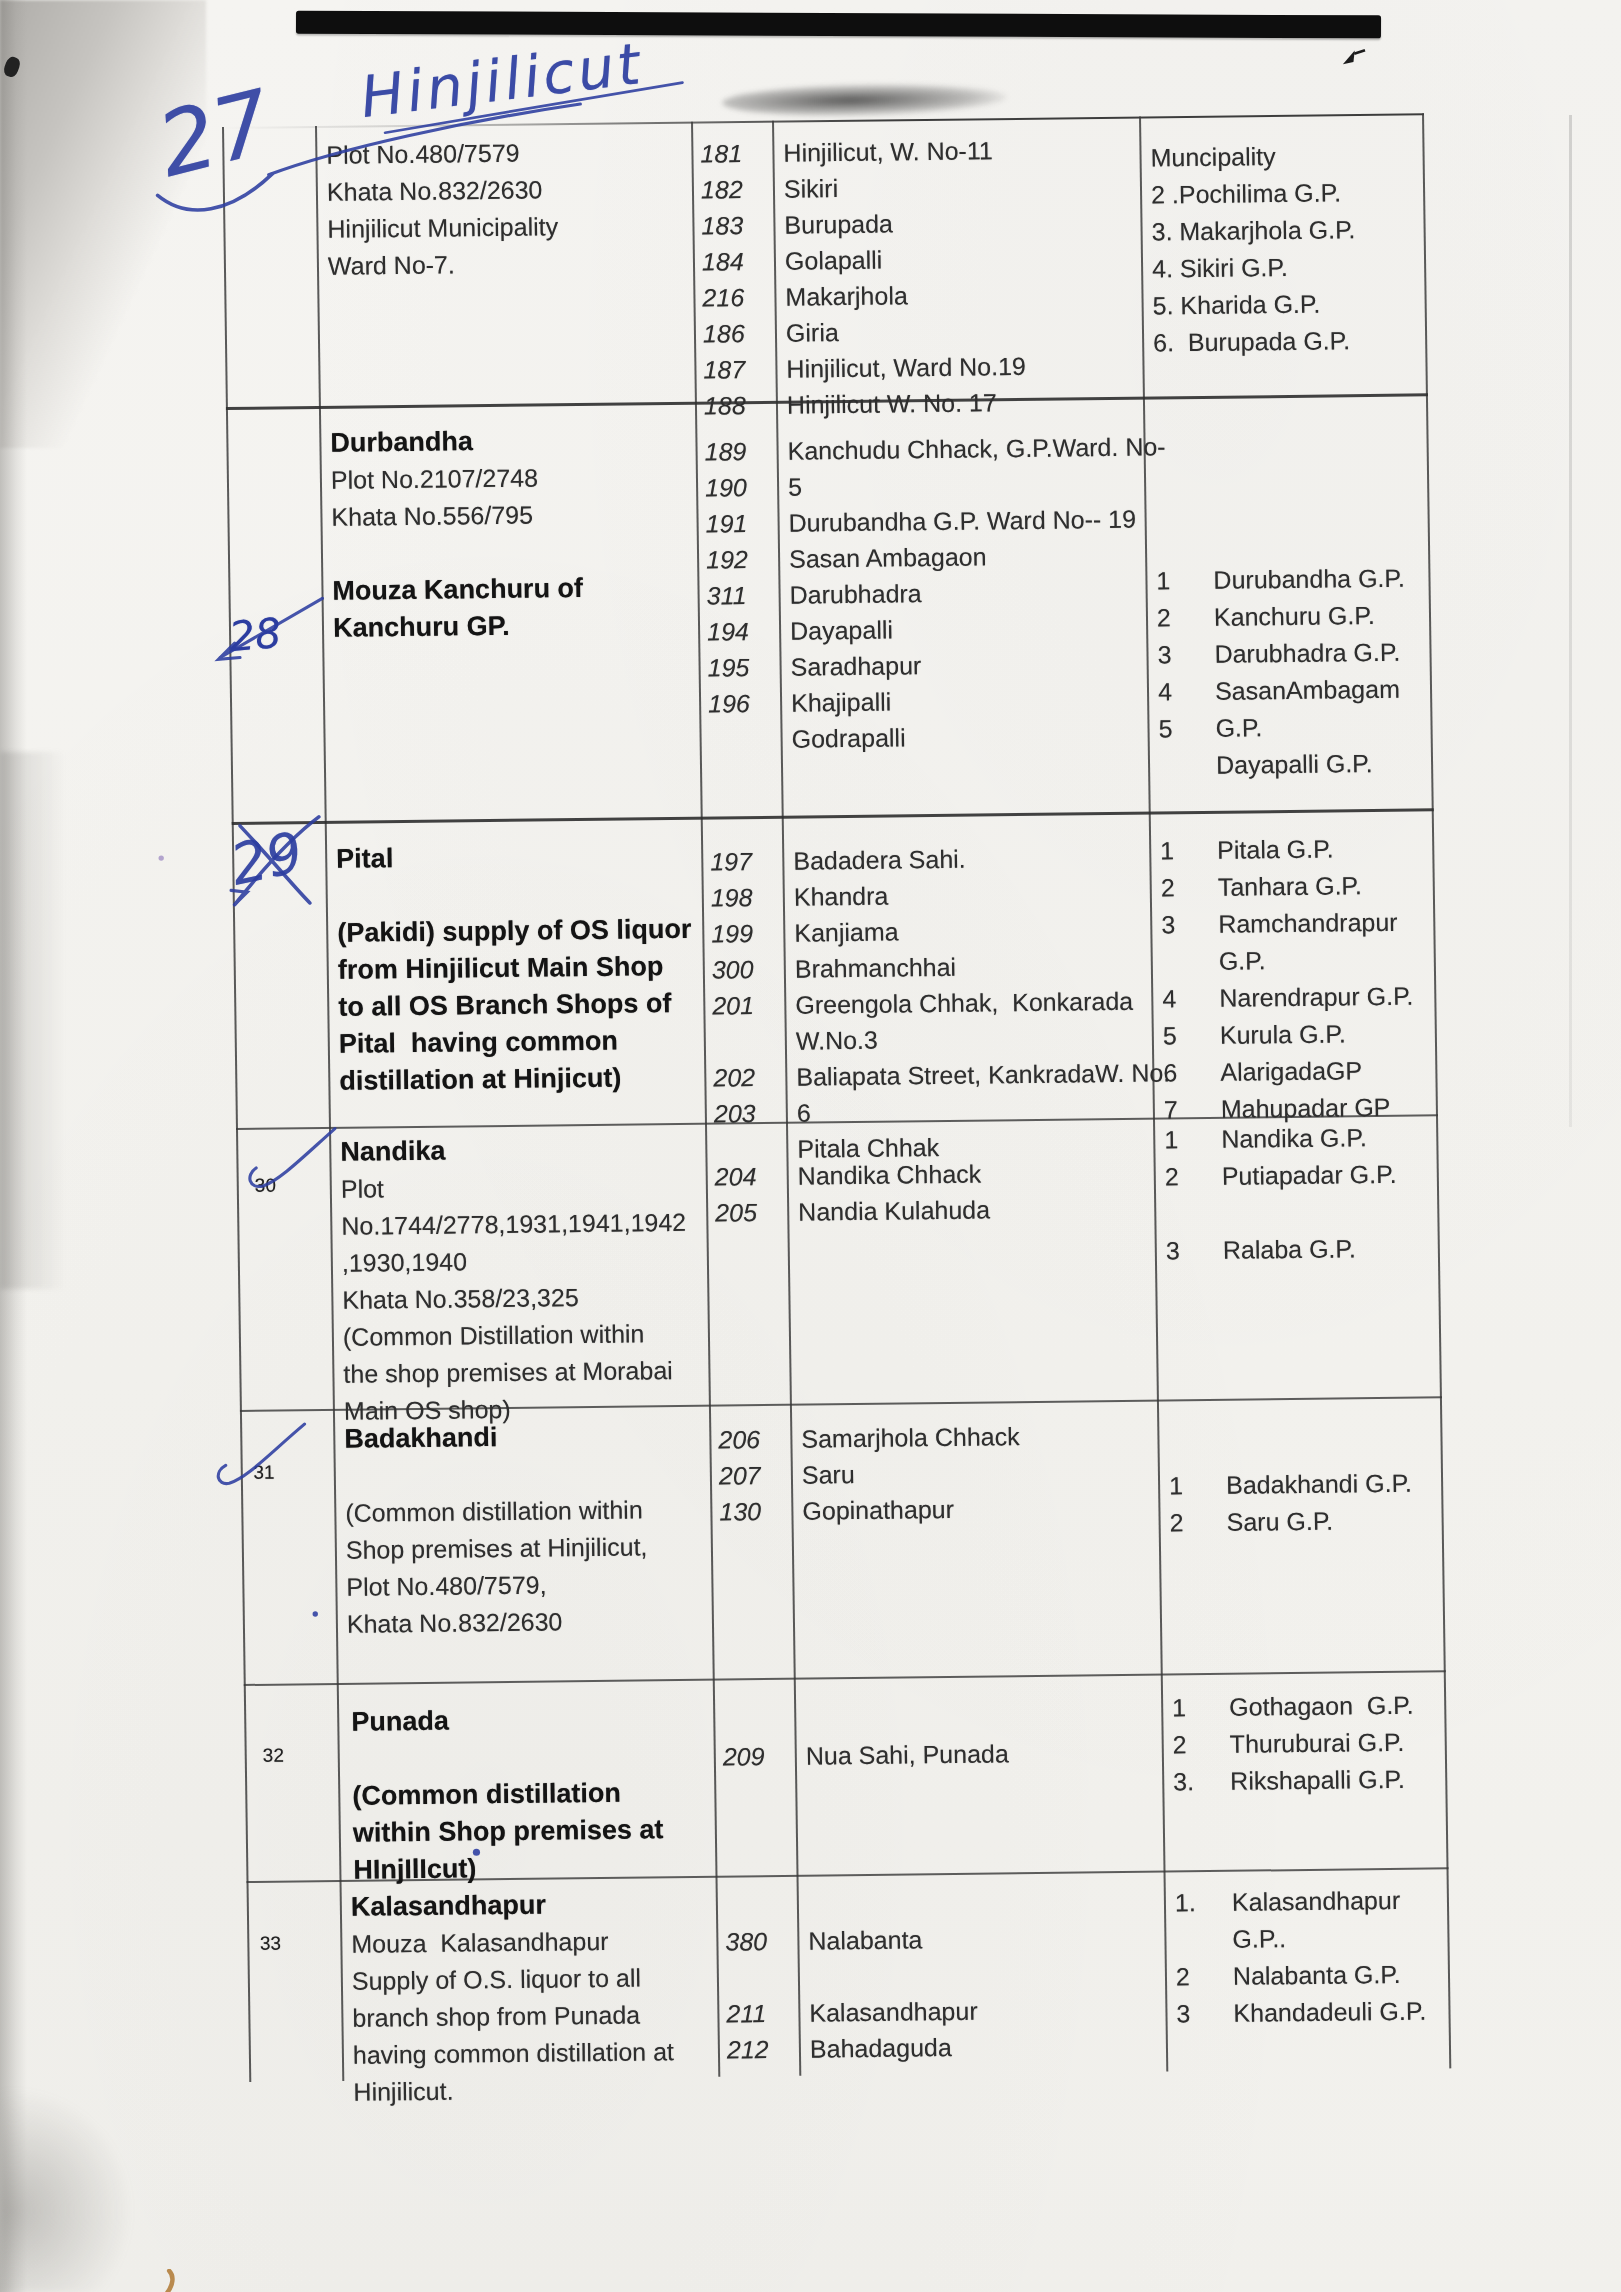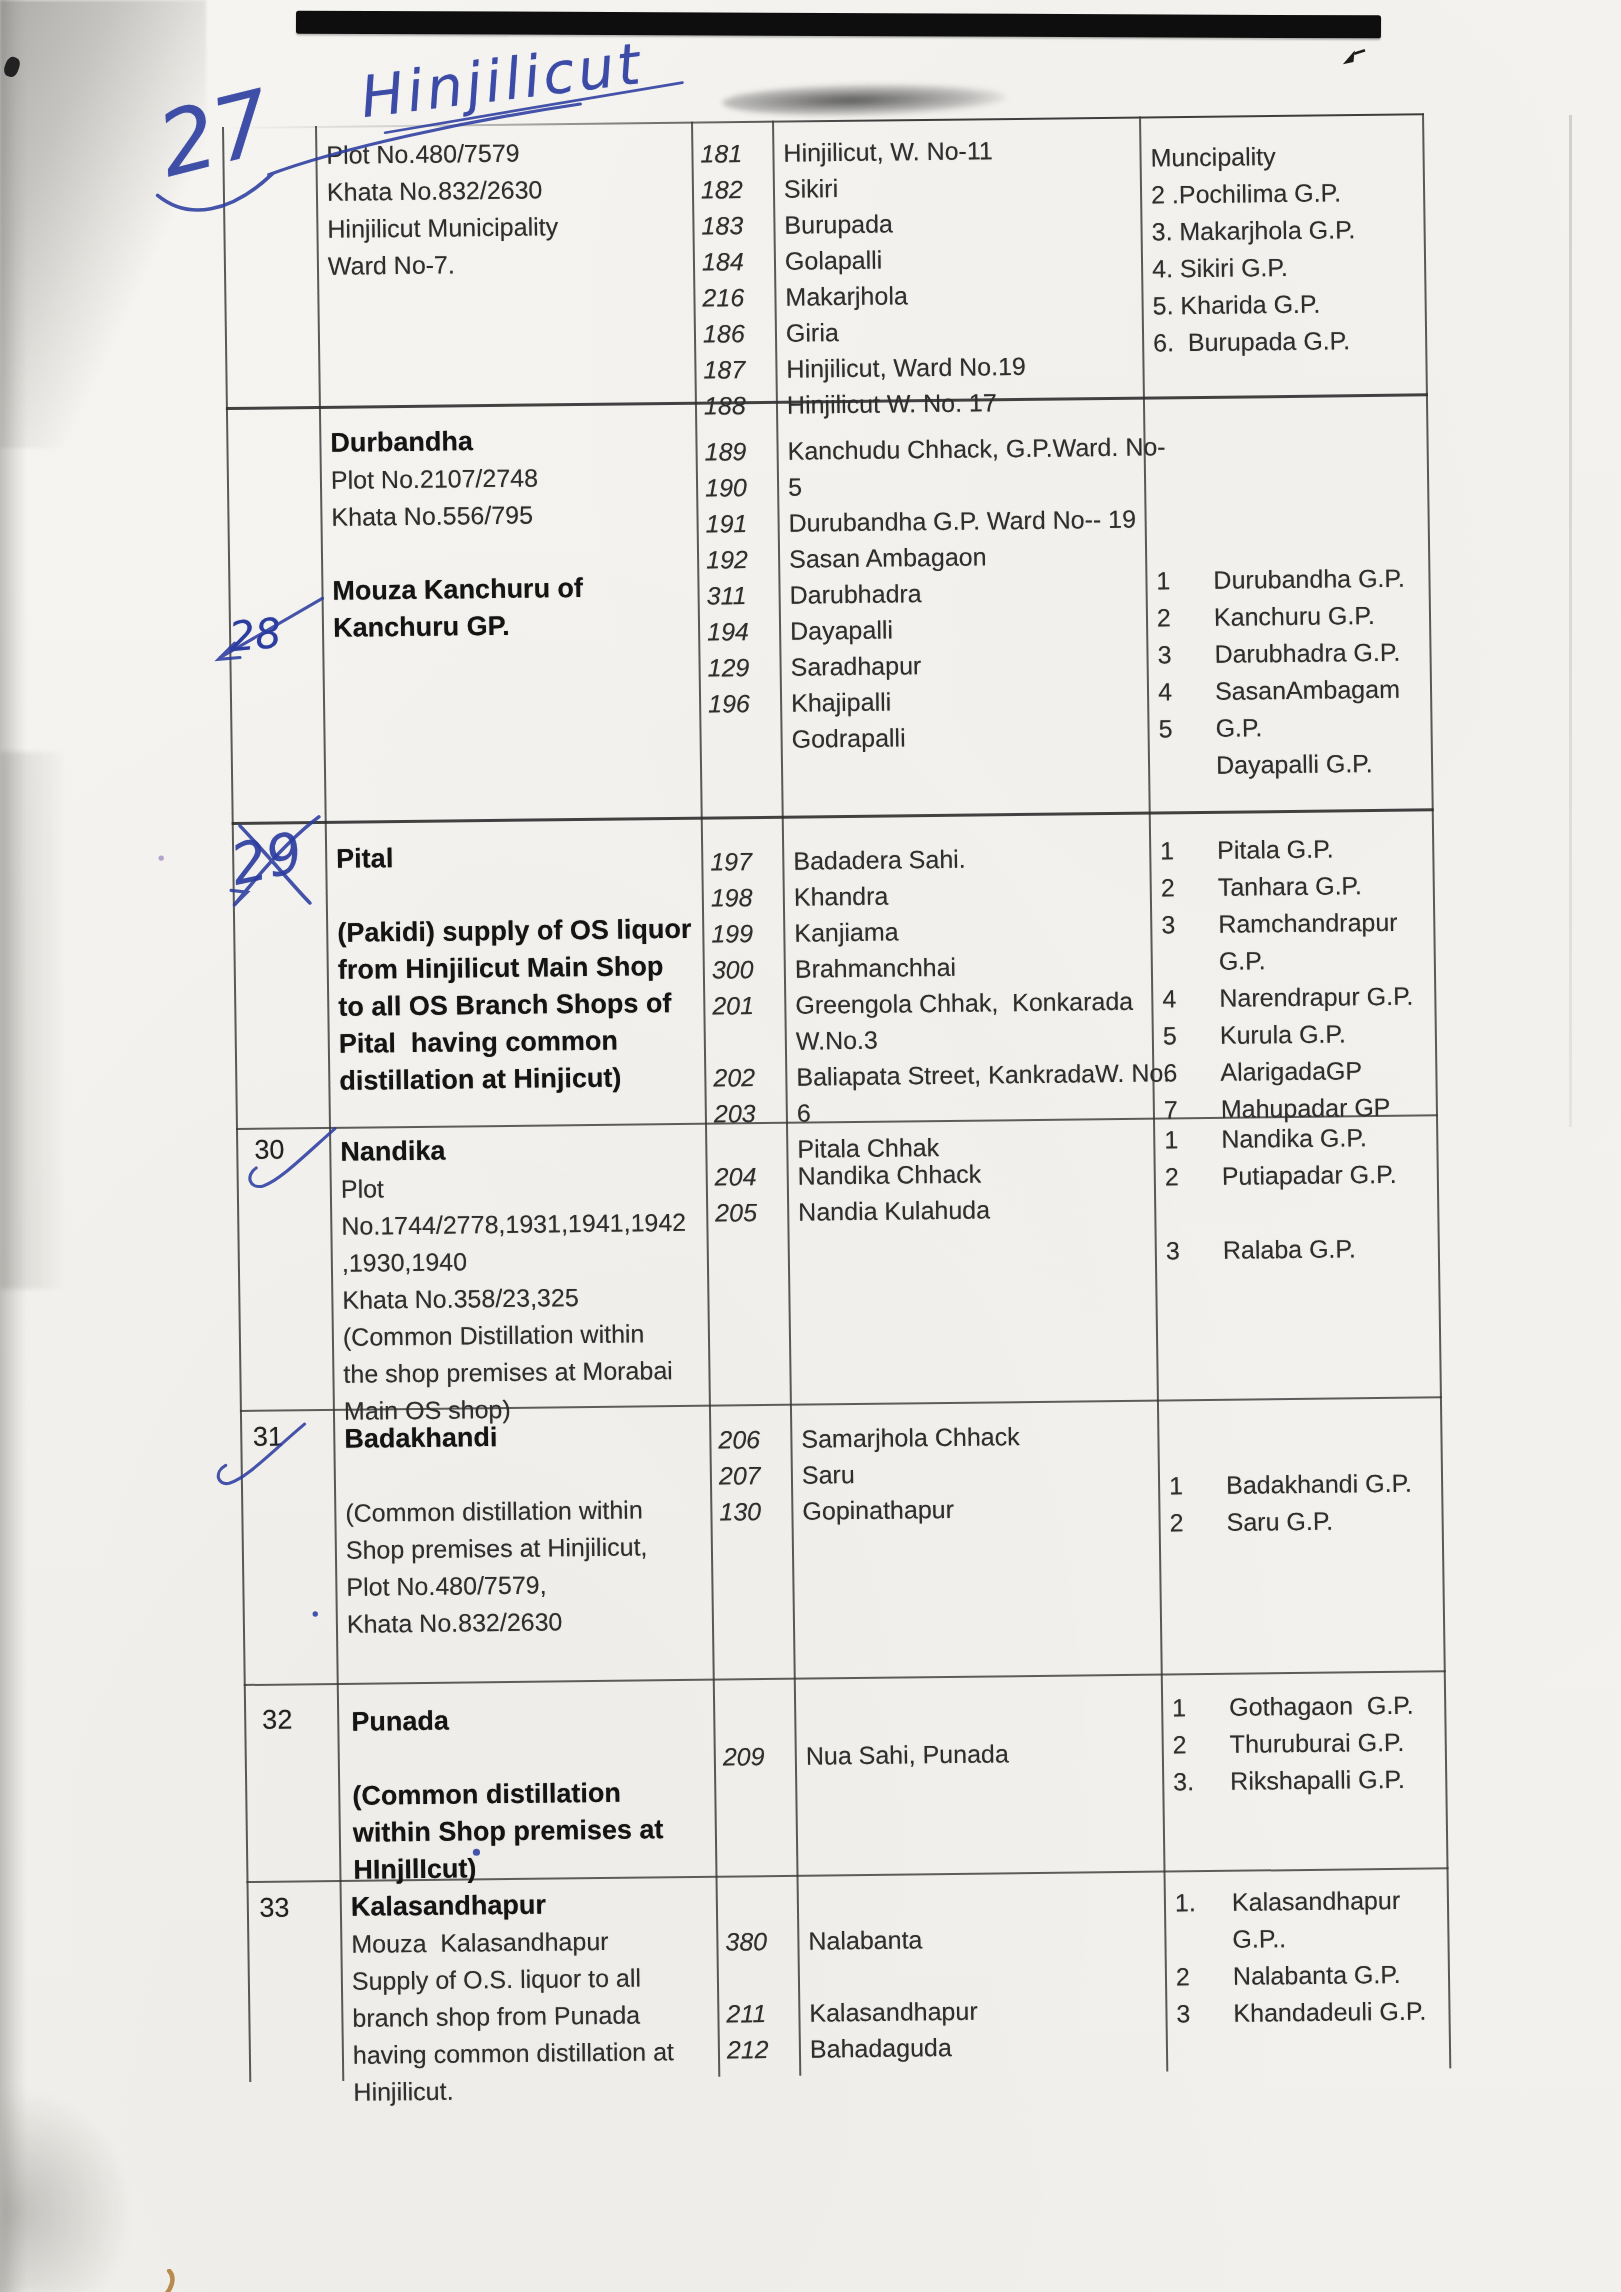--- a/index.html
+++ b/index.html
@@ -37,21 +37,21 @@
   .cellblock{position:absolute;}
   .ln{white-space:pre;font-size:25px;line-height:36px;color:#2e2e2e;
       text-shadow:0 0 0.9px rgba(45,45,45,.45);}
   .ln.b{font-weight:700;font-size:27px;color:#141414;text-shadow:0 0 0.9px rgba(10,10,10,.5);}
   .desc .ln{line-height:37px;}
   .serial .ln{line-height:36px;font-style:italic;}
   .places .ln{line-height:36px;}
   .gp .ln{line-height:37px;display:flex;}
   .gpn{display:inline-block;min-width:57px;}
   .gpt{display:inline-block;}
-  .slno{position:absolute;font-size:27px;color:#222;text-shadow:0 0 0.9px rgba(45,45,45,.5);}
+  .slno{position:absolute;font-size:19px;color:#222;text-shadow:0 0 0.9px rgba(45,45,45,.5);margin-top:40px;}
 
   
   .ink{position:absolute;color:#2c3da0;font-family:"DejaVu Sans",sans-serif;
        font-style:italic;pointer-events:none;text-shadow:0 0 0.9px rgba(44,61,160,.5);}
   .script{left:360px;top:47px;font-size:57px;transform:rotate(-7deg);letter-spacing:3.6px;opacity:.92;}
   .n27{left:159px;top:82px;font-size:88px;transform:rotate(-14deg);opacity:.9;}
   .n28{left:229px;top:611px;font-size:41px;transform:rotate(-5deg);}
   .n29{left:231px;top:826px;font-size:56px;transform:rotate(-12deg);opacity:.92;}
   svg.inkstroke{position:absolute;left:0;top:0;width:1621px;height:2293px;pointer-events:none;}
 </style>
@@ -141,21 +141,21 @@
         <div class="ln b">Mouza Kanchuru of</div>
         <div class="ln b">Kanchuru GP.</div>
       </div>
     <div class="cellblock serial" style="left:478px;top:312px;width:72px;">
         <div class="ln">189</div>
         <div class="ln">190</div>
         <div class="ln">191</div>
         <div class="ln">192</div>
         <div class="ln">311</div>
         <div class="ln">194</div>
-        <div class="ln">129</div>
+        <div class="ln">195</div>
         <div class="ln">196</div>
       </div>
     <div class="cellblock places" style="left:561px;top:312px;width:355px;">
         <div class="ln">Kanchudu Chhack, G.P.Ward. No-</div>
         <div class="ln">5</div>
         <div class="ln">Durubandha G.P. Ward No-- 19</div>
         <div class="ln">Sasan Ambagaon</div>
         <div class="ln">Darubhadra</div>
         <div class="ln">Dayapalli</div>
         <div class="ln">Saradhapur</div>

